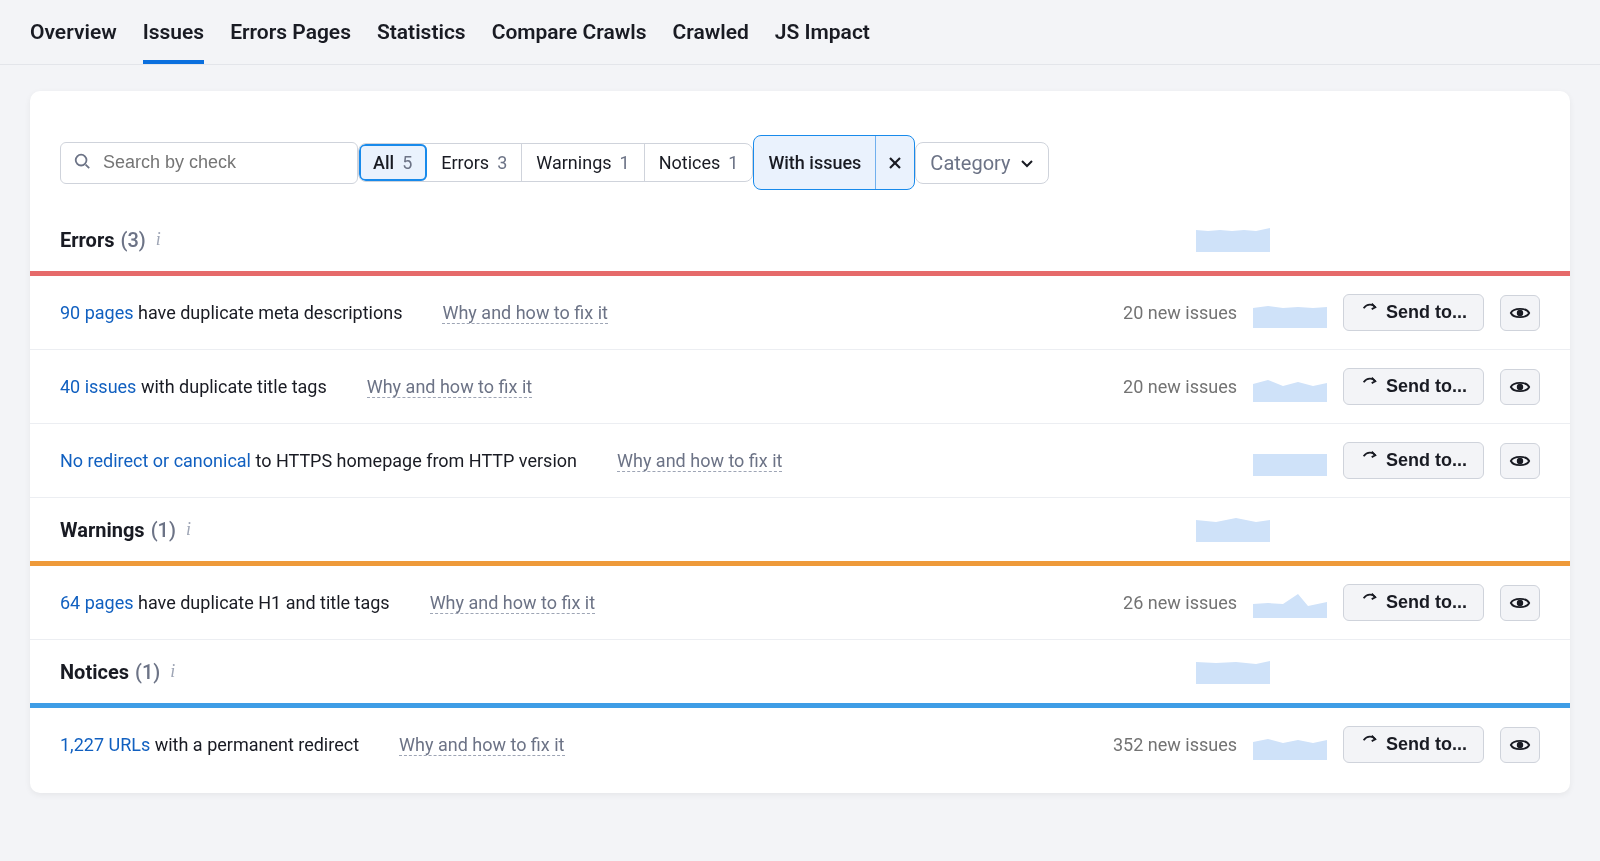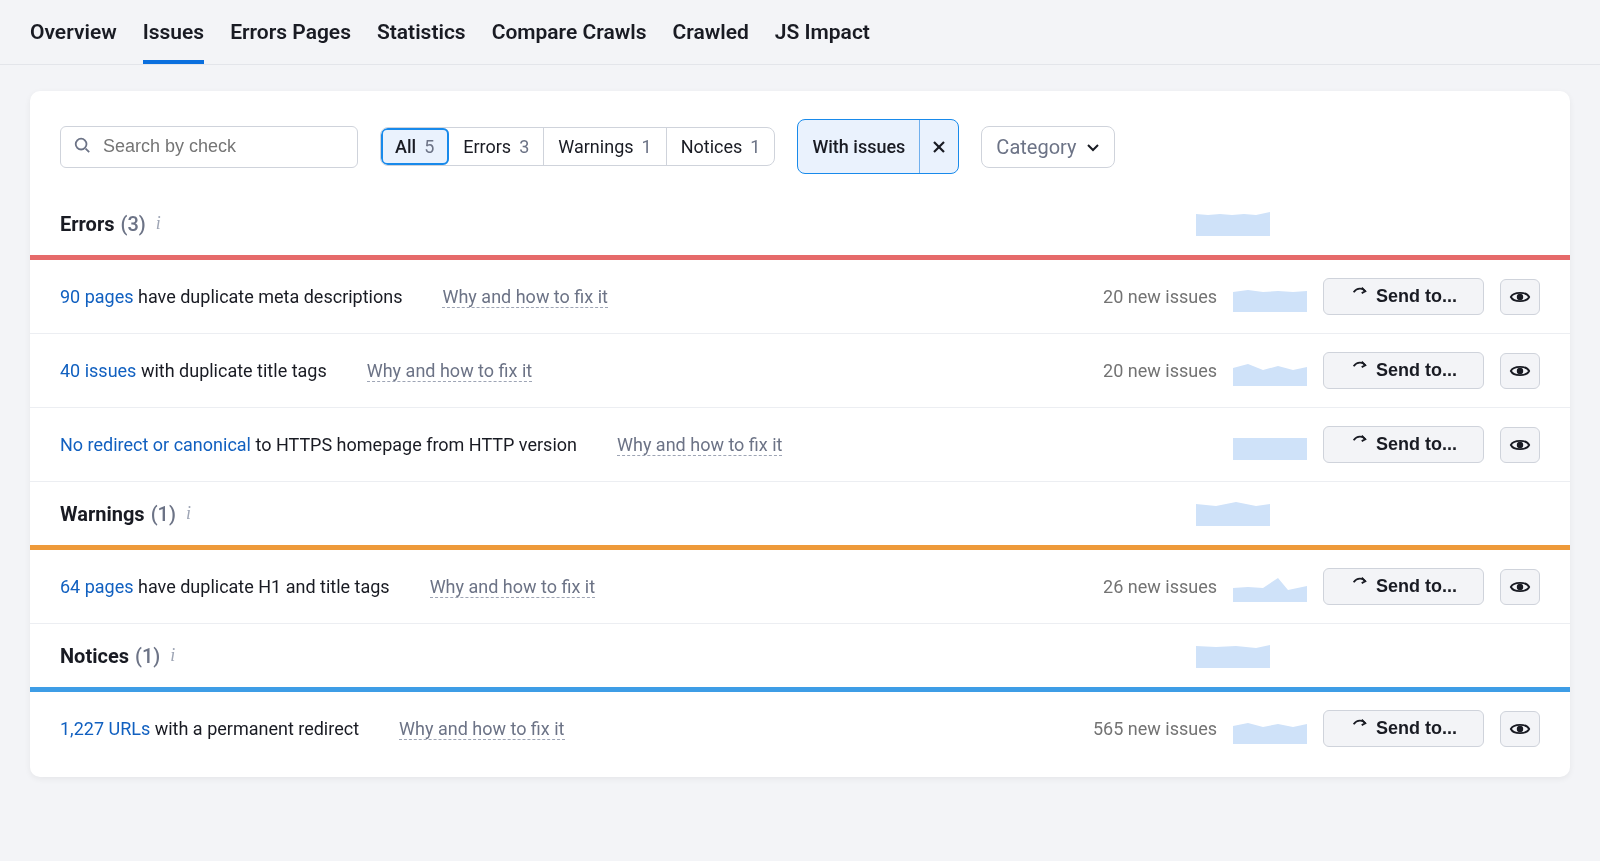--- a/index.html
+++ b/index.html
@@ -32,22 +32,22 @@
     margin: 26px 30px 30px 30px;
     background: #fff;
     border-radius: 10px;
     box-shadow: 0 2px 6px rgba(0,0,0,.06);
     overflow: hidden;
     padding-bottom: 12px;
   }
   .filters {
     display: flex;
     align-items: center;
-    gap: 22px;
     padding: 28px 30px 18px 30px;
+    margin-top: 16px;
   }
   .search {
     display: flex;
     align-items: center;
     gap: 10px;
     width: 298px;
     height: 42px;
     border: 1px solid #cfd3db;
     border-radius: 6px;
     padding: 0 12px;
@@ -168,21 +168,21 @@
   .row .gap { flex: 1; }
   .row .new { color: #737373; white-space: nowrap; cursor: pointer; }
   .row .spark-wrap { width: 74px; display:flex; align-items:center; }
   .send {
     display: flex;
     align-items: center;
     gap: 8px;
     background: #f3f4f7;
     border: 1px solid #cfd3db;
     border-radius: 6px;
-    padding: 6px 26px;
+    padding: 6px 16px;
     font-size: 18px;
     font-weight: 600;
     color: #191b23;
     cursor: pointer;
     white-space: nowrap;
   }
   .send svg { width: 18px; height: 18px; }
   .eye {
     display: flex;
     align-items: center;
@@ -406,21 +406,21 @@
     <span style="width:254px"></span>
   </div>
   <div class="rule notice"></div>
 
   <div class="row" style="border-bottom:none">
     <span class="desc">
       <span class="link">1,227 URLs</span><span class="text"> with a permanent redirect</span>
     </span>
     <span class="fix">Why and how to fix it</span>
     <span class="gap"></span>
-    <span class="new">565 new issues</span>
+    <span class="new">352 new issues</span>
     <span class="spark-wrap">
       <svg class="spark" viewBox="0 0 74 30">
           <path fill="#cfe2f9" d="M0 30 L0 12 L15 9 L30 13 L45 10 L60 13 L74 10 L74 30 Z"></path>
         </svg>
     </span>
     <button class="send">
       <span><svg viewBox="0 0 20 20" fill="none" stroke="#191b23" stroke-width="2">
             <path d="M4 8 C8 3 14 3 17 7"></path>
             <polyline points="13,3 17,7 13,9" fill="none"></polyline>
           </svg></span>

